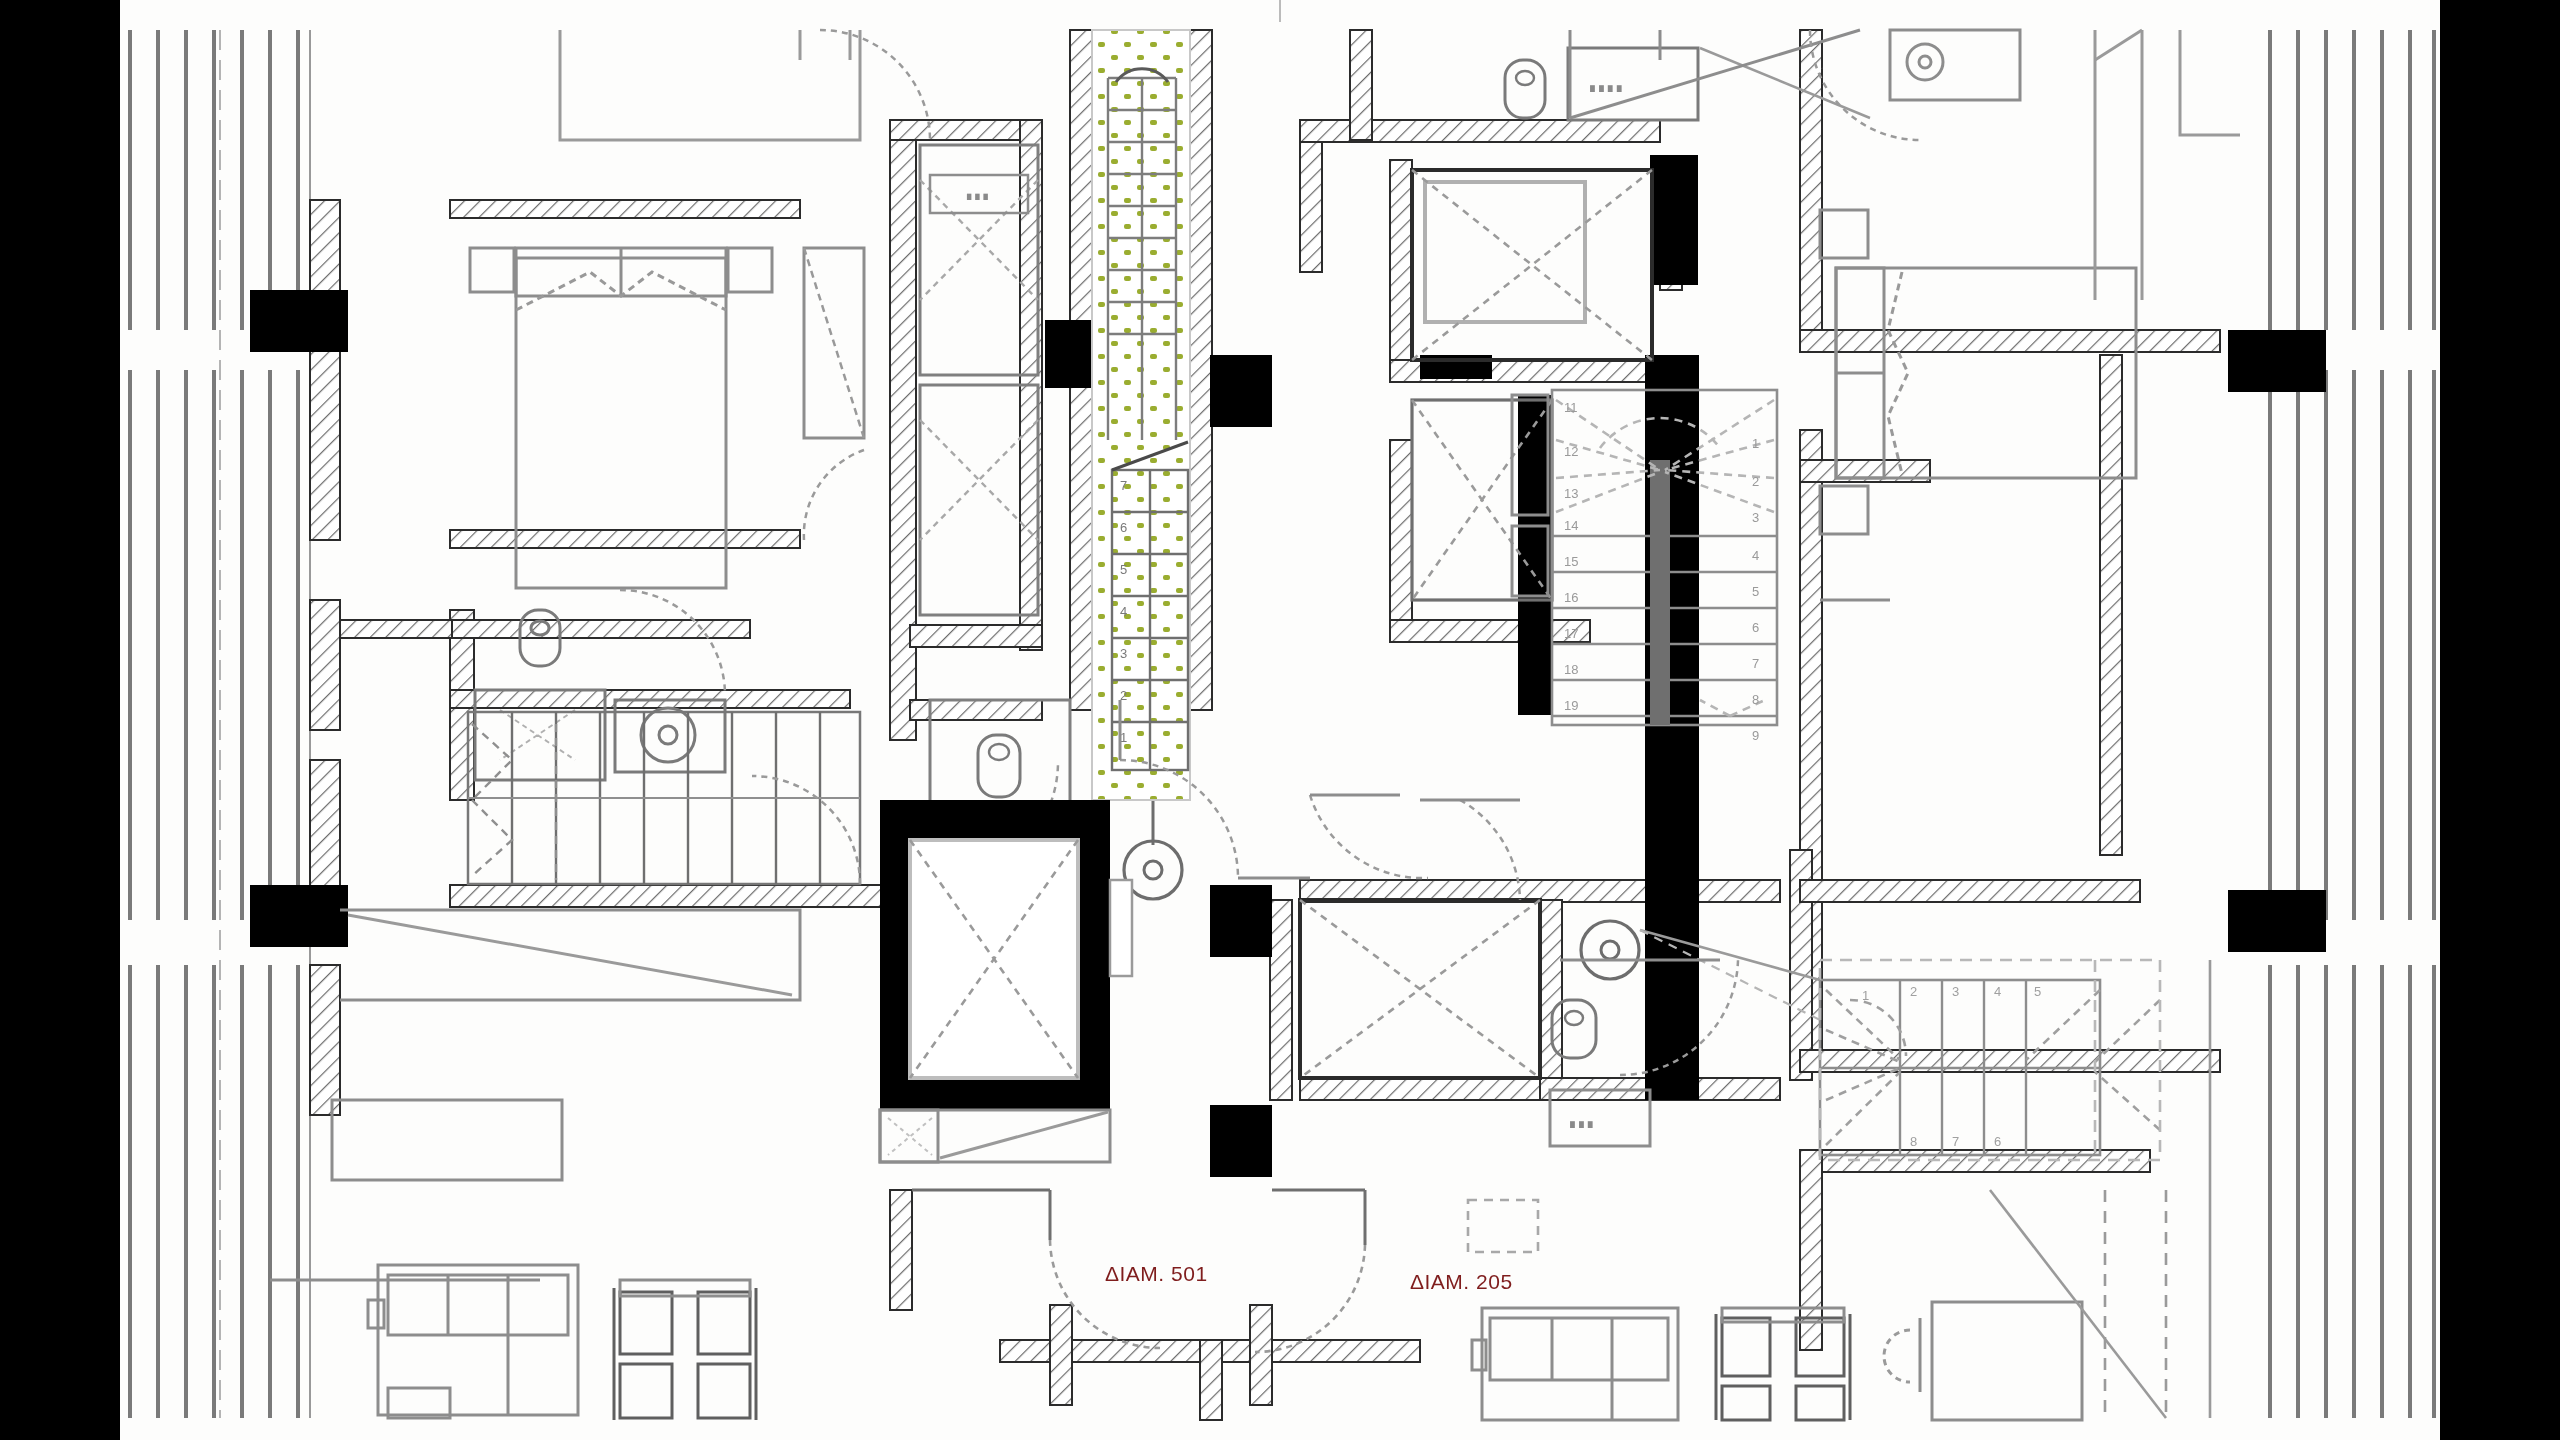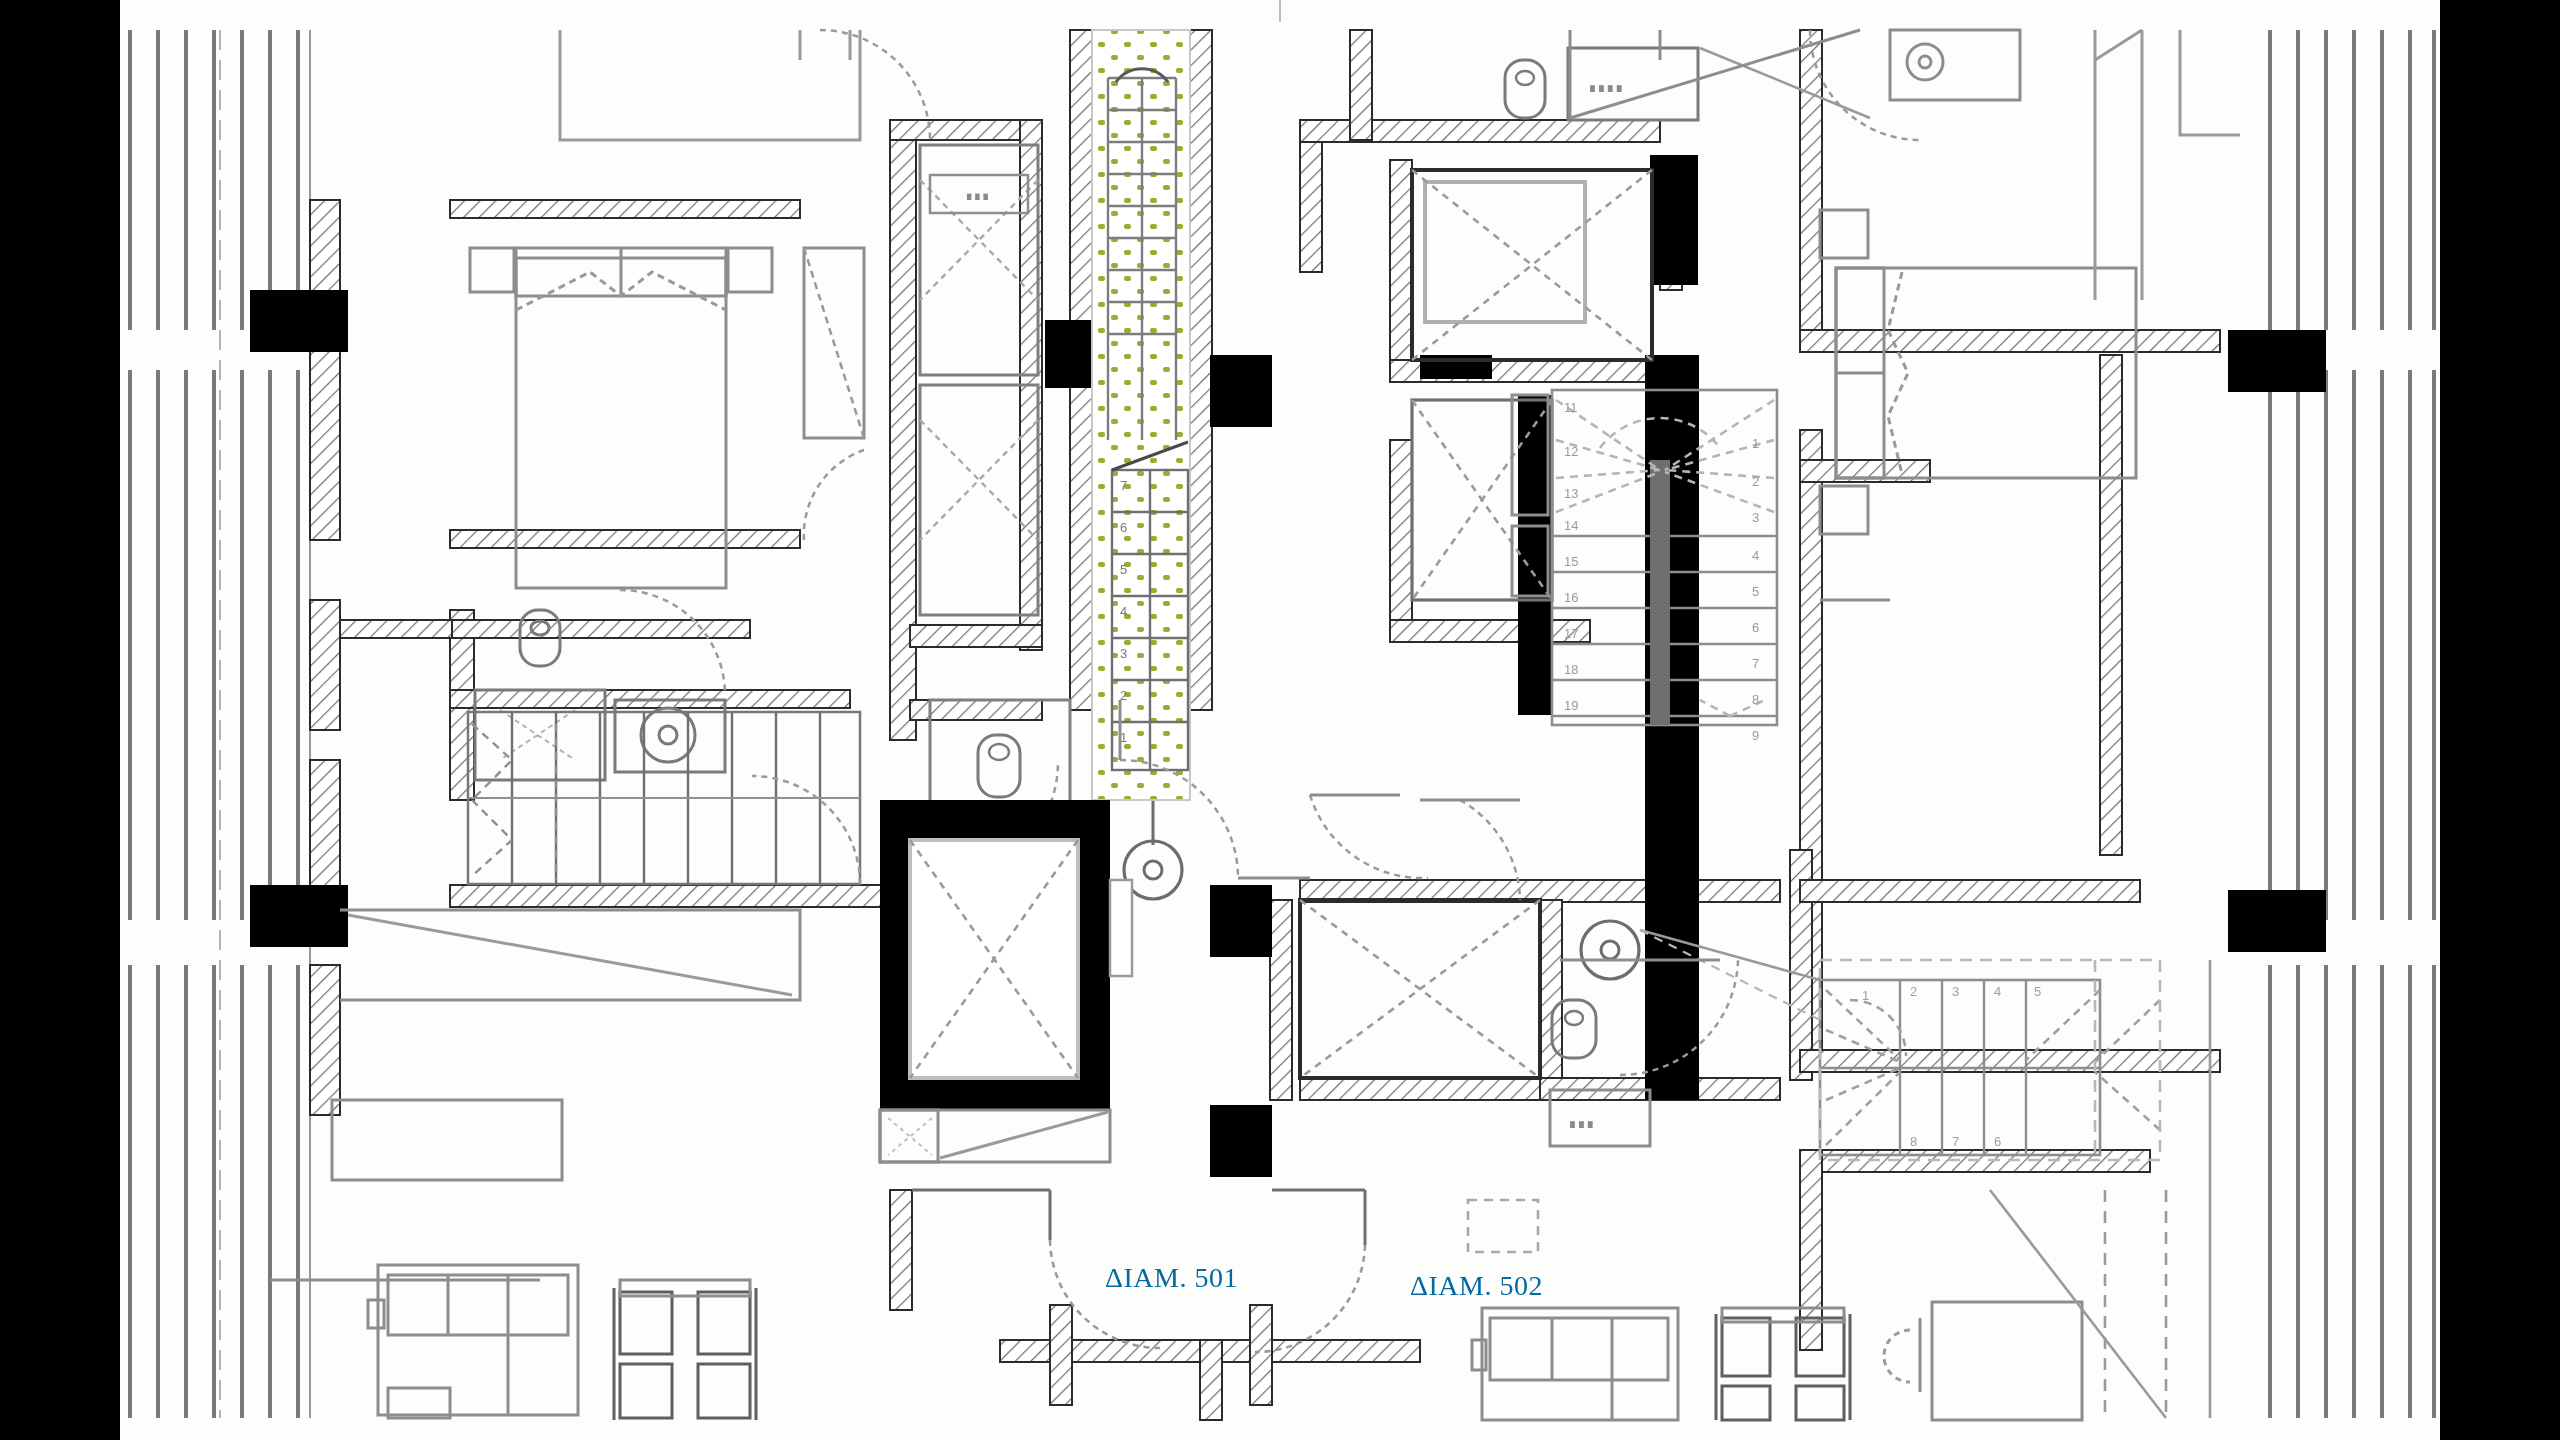--- a/index.html
+++ b/index.html
@@ -4,21 +4,21 @@
 <title>Floor Plan</title>
 <style>
   html,body{margin:0;padding:0;background:#000;}
   body{width:2560px;height:1440px;overflow:hidden;font-family:"Liberation Sans",sans-serif;}
   #stage{position:relative;width:2560px;height:1440px;background:#000;}
   #letterbox-left,#letterbox-right{position:absolute;top:0;height:1440px;background:#000;z-index:40;}
   #letterbox-left{left:0;width:120px;}
   #letterbox-right{left:2440px;width:120px;}
   #sheet{position:absolute;left:120px;top:0;width:2320px;height:1440px;background:#fdfdfc;}
   #plan{position:absolute;left:0;top:0;width:2320px;height:1440px;}
-  .lbl{position:absolute;font-family:Liberation Serif, serif;font-size:28px;color:#0369a1;letter-spacing:.5px;white-space:nowrap;}
+  .lbl{position:absolute;font-family:Liberation Sans, sans-serif;font-size:21px;color:#7f1d1d;letter-spacing:.5px;white-space:nowrap;}
   svg{display:block;}
 </style>
 </head>
 <body>
 
 <div id="stage">
 
   <div id="letterbox-left"></div>
   <div id="letterbox-right"></div>
 
@@ -549,16 +549,16 @@
       <line x1="1160" y1="0" x2="1160" y2="22" stroke="#bbb" stroke-width="2"></line>
 
       <g fill="none" stroke="#8d8d8d" stroke-width="3">
         <rect x="1770" y="30" width="130" height="70"></rect>
         <circle cx="1805" cy="62" r="18"></circle>
         <circle cx="1805" cy="62" r="6"></circle>
       </g>
     </svg>
 
     <div class="lbl" style="left:985px;top:1262px;">ΔΙΑΜ. 501</div>
-    <div class="lbl" style="left:1290px;top:1270px;">ΔΙΑΜ. 502</div>
+    <div class="lbl" style="left:1290px;top:1270px;">ΔΙΑΜ. 205</div>
 
   </div>
 </div>
 
 </body></html>

